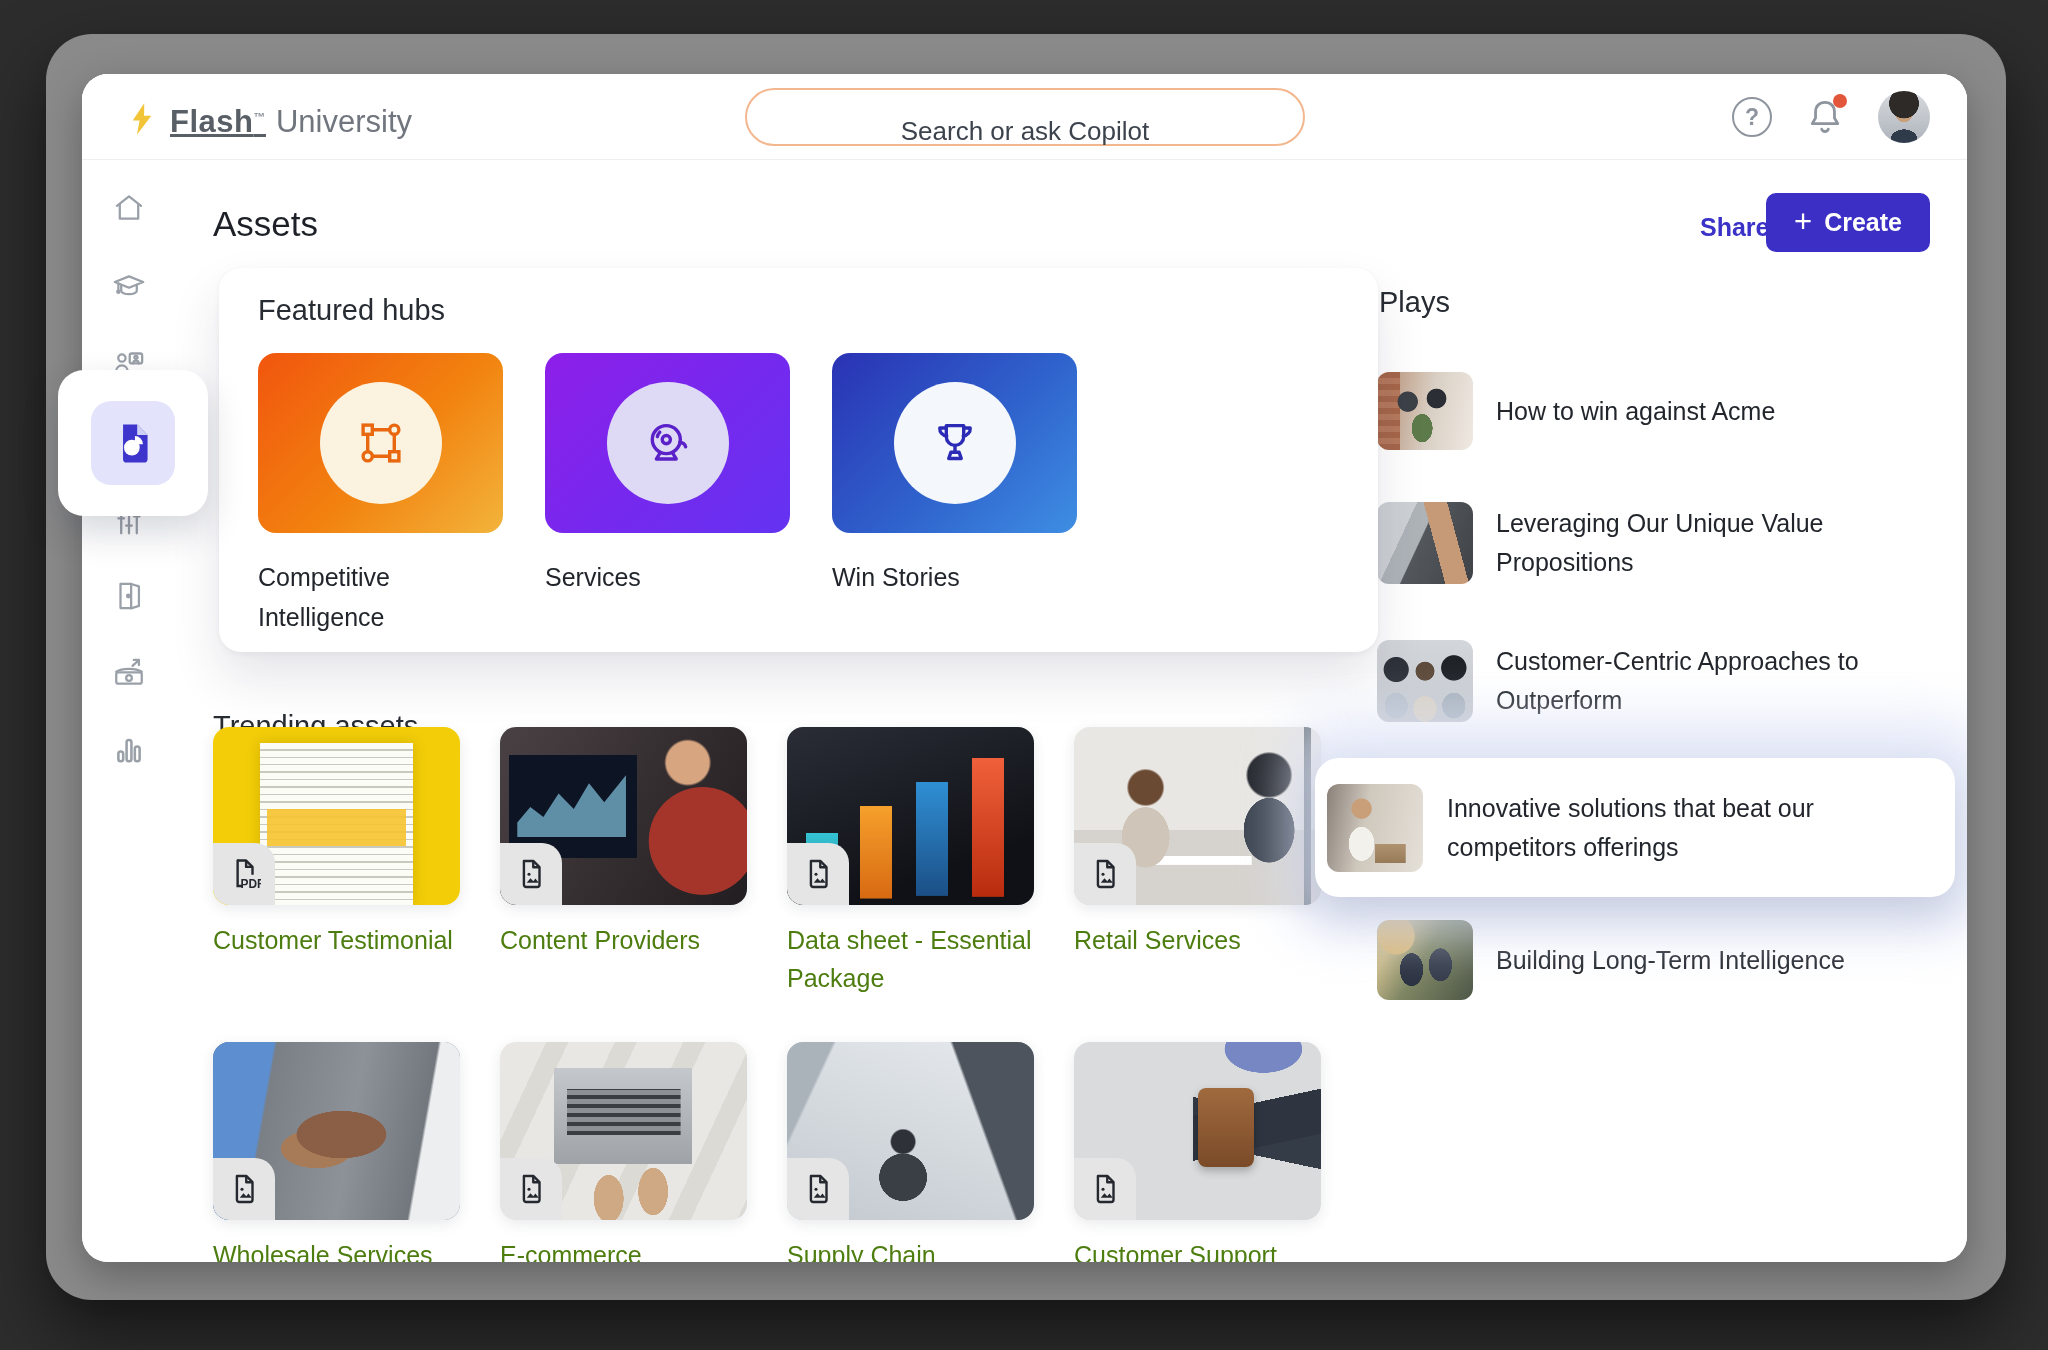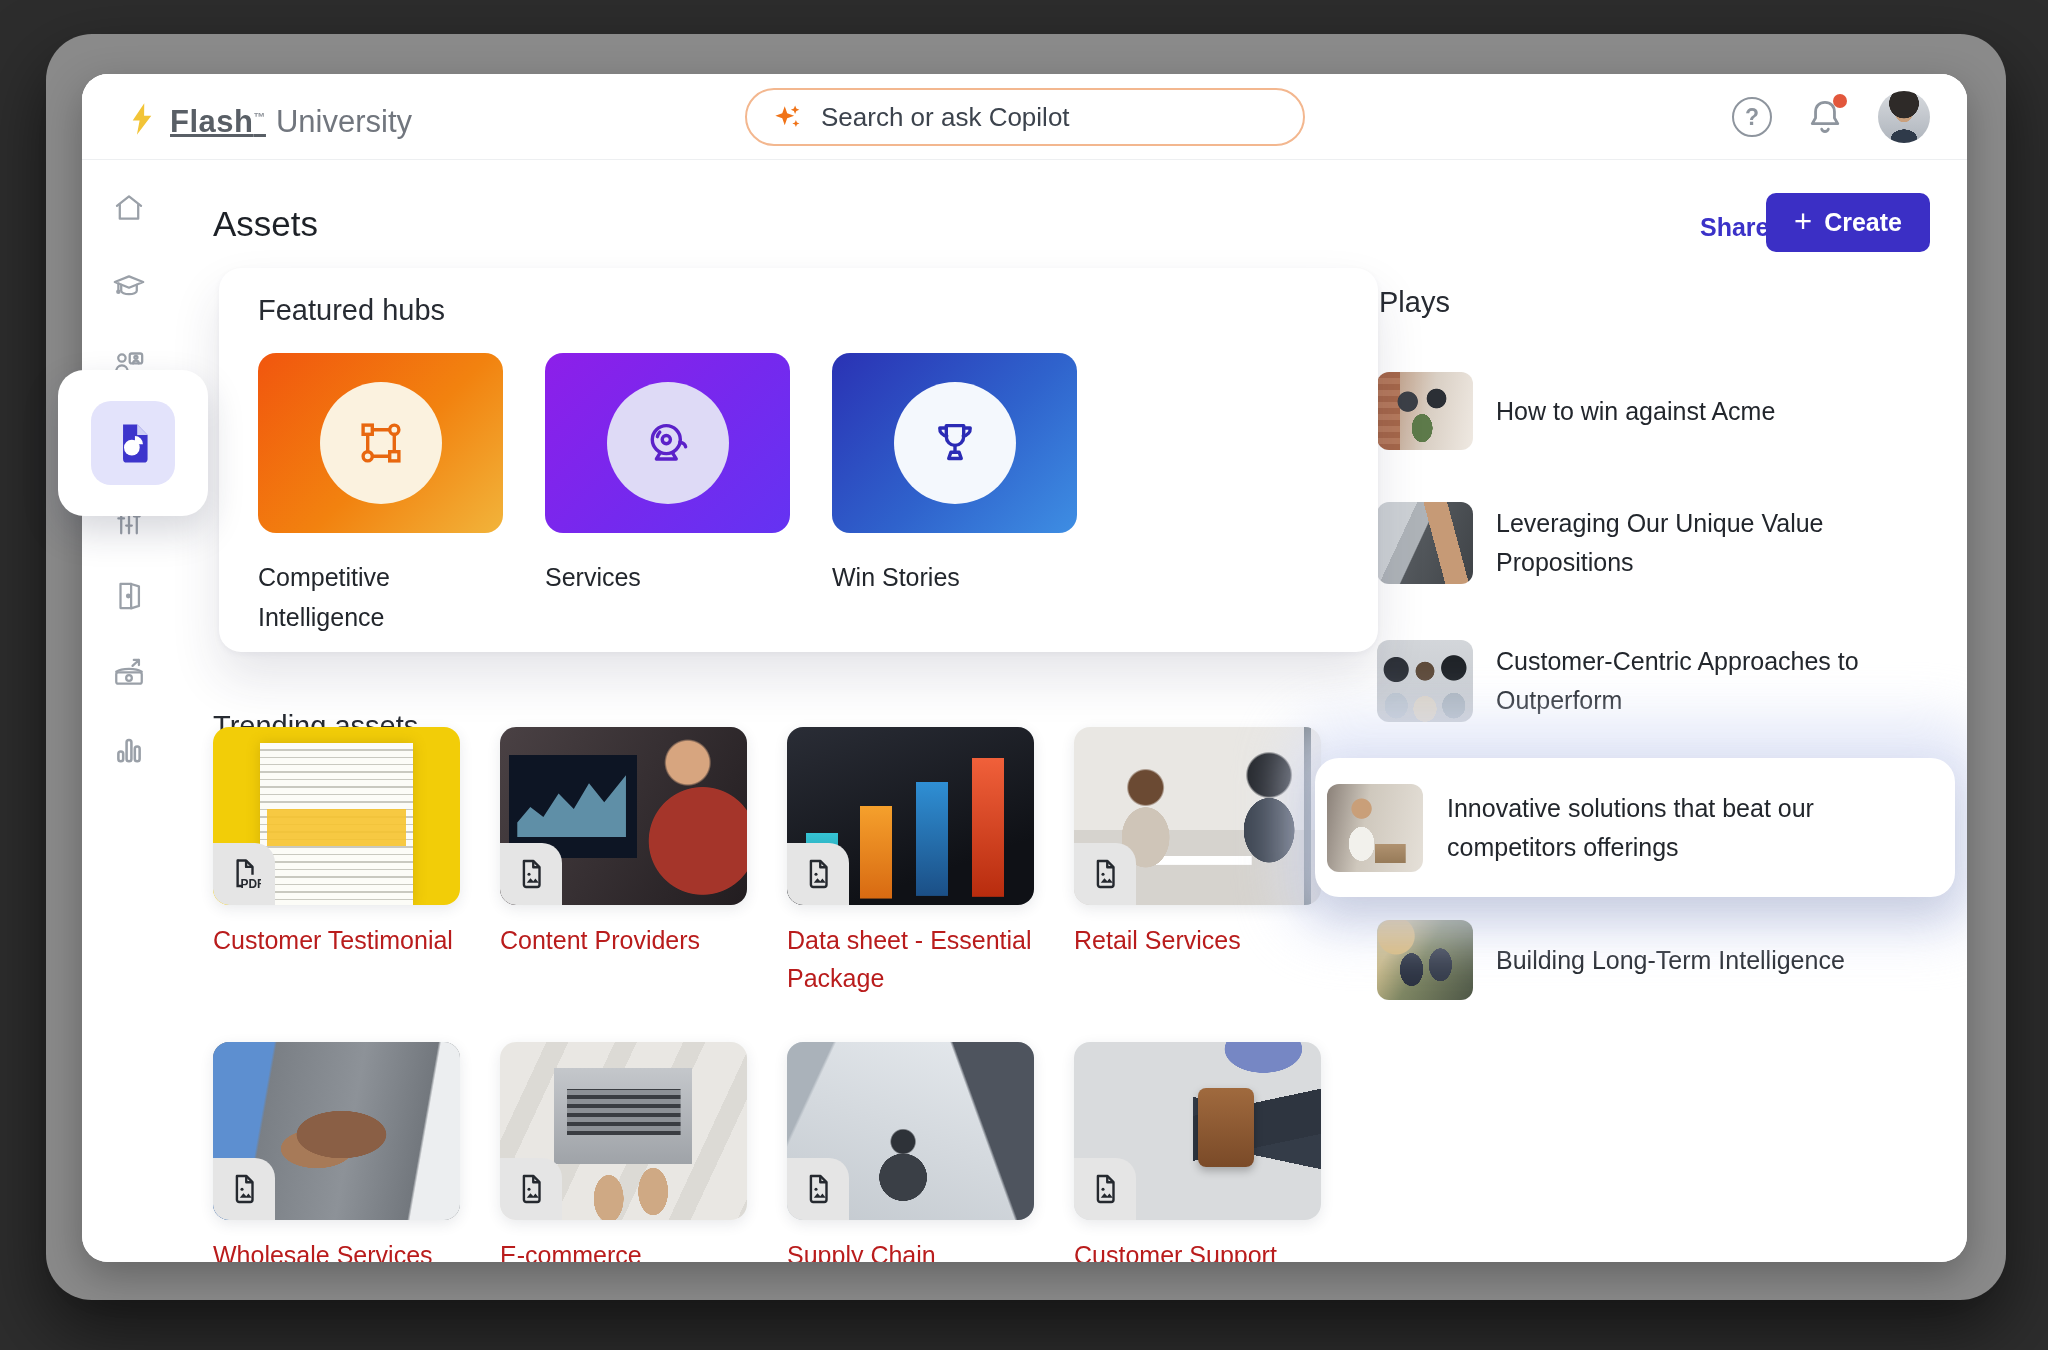--- a/index.html
+++ b/index.html
@@ -26,21 +26,21 @@
   
   .header { position:absolute; left:0; top:0; right:0; height:86px; border-bottom:1px solid #edeff1; background:#fff; }
   .logo { position:absolute; left:42px; top:22px; display:flex; align-items:baseline; gap:10px; }
   .logo svg { position:relative; top:5px; }
   .brand { font-size:31px; font-weight:800; color:#595f66; letter-spacing:.5px;text-decoration:underline; }
   .brand sup { font-size:12px; font-weight:700; color:#8a8f96; }
   .product { font-size:31px; font-weight:400; color:#71767e; }
   .search {
     position:absolute; left:663px; top:14px; width:560px; height:58px;
     border:2px solid #f3b78f; border-radius:29px; background:#fff;
-    display:flex; align-items:center; gap:18px; padding:8px 26px; cursor:text;
+    display:flex; align-items:center; gap:18px; padding:8px 26px; cursor:text;flex-direction:column;
   }
   .search-text { font-size:26px; color:#3c434d; }
   .hdr-right { position:absolute; right:37px; top:0; height:86px; display:flex; align-items:center; gap:32px; }
   .icon-help {
     width:40px; height:40px; border:2.5px solid #8e959e; border-radius:50%;
     display:flex; align-items:center; justify-content:center;
     font-size:23px; font-weight:700; color:#8e959e; cursor:pointer;
   }
   .bell-wrap { position:relative; width:42px; height:42px; cursor:pointer; }
   .bell-dot { position:absolute; right:-1px; top:-2px; width:14px; height:14px; border-radius:50%; background:#e2573c; }
@@ -103,21 +103,21 @@
   
   .trending-title { position:absolute; left:131px; top:592px; font-size:29px; font-weight:500; color:#272b32;margin-top:44px; }
   .plays-title { position:absolute; left:1297px; top:212px; font-size:29px; font-weight:500; color:#272b32; }
 
   
   .t-cell { position:absolute; width:247px; cursor:pointer; }
   .t-card {
     width:247px; height:178px; border-radius:16px; position:relative; overflow:hidden;
     box-shadow:0 4px 14px rgba(40,45,70,.10);
   }
-  .t-label { margin-top:16px; font-size:25px; line-height:38px; color:#b91c1c; }
+  .t-label { margin-top:16px; font-size:25px; line-height:38px; color:#4d7c0f; }
   .badge {
     position:absolute; left:0; bottom:0; width:62px; height:62px;
     background:#e5e5e5; border-top-right-radius:20px; border-bottom-left-radius:16px;
     display:flex; align-items:center; justify-content:center;
   }
 
   
   .play-row { position:absolute; left:1295px; width:560px; display:flex; align-items:center; gap:23px; cursor:pointer; }
   .play-thumb { width:96px; border-radius:12px; flex:0 0 auto; position:relative; overflow:hidden; }
   .play-text { font-size:25px; line-height:39px; color:#22262c; max-width:430px; }

